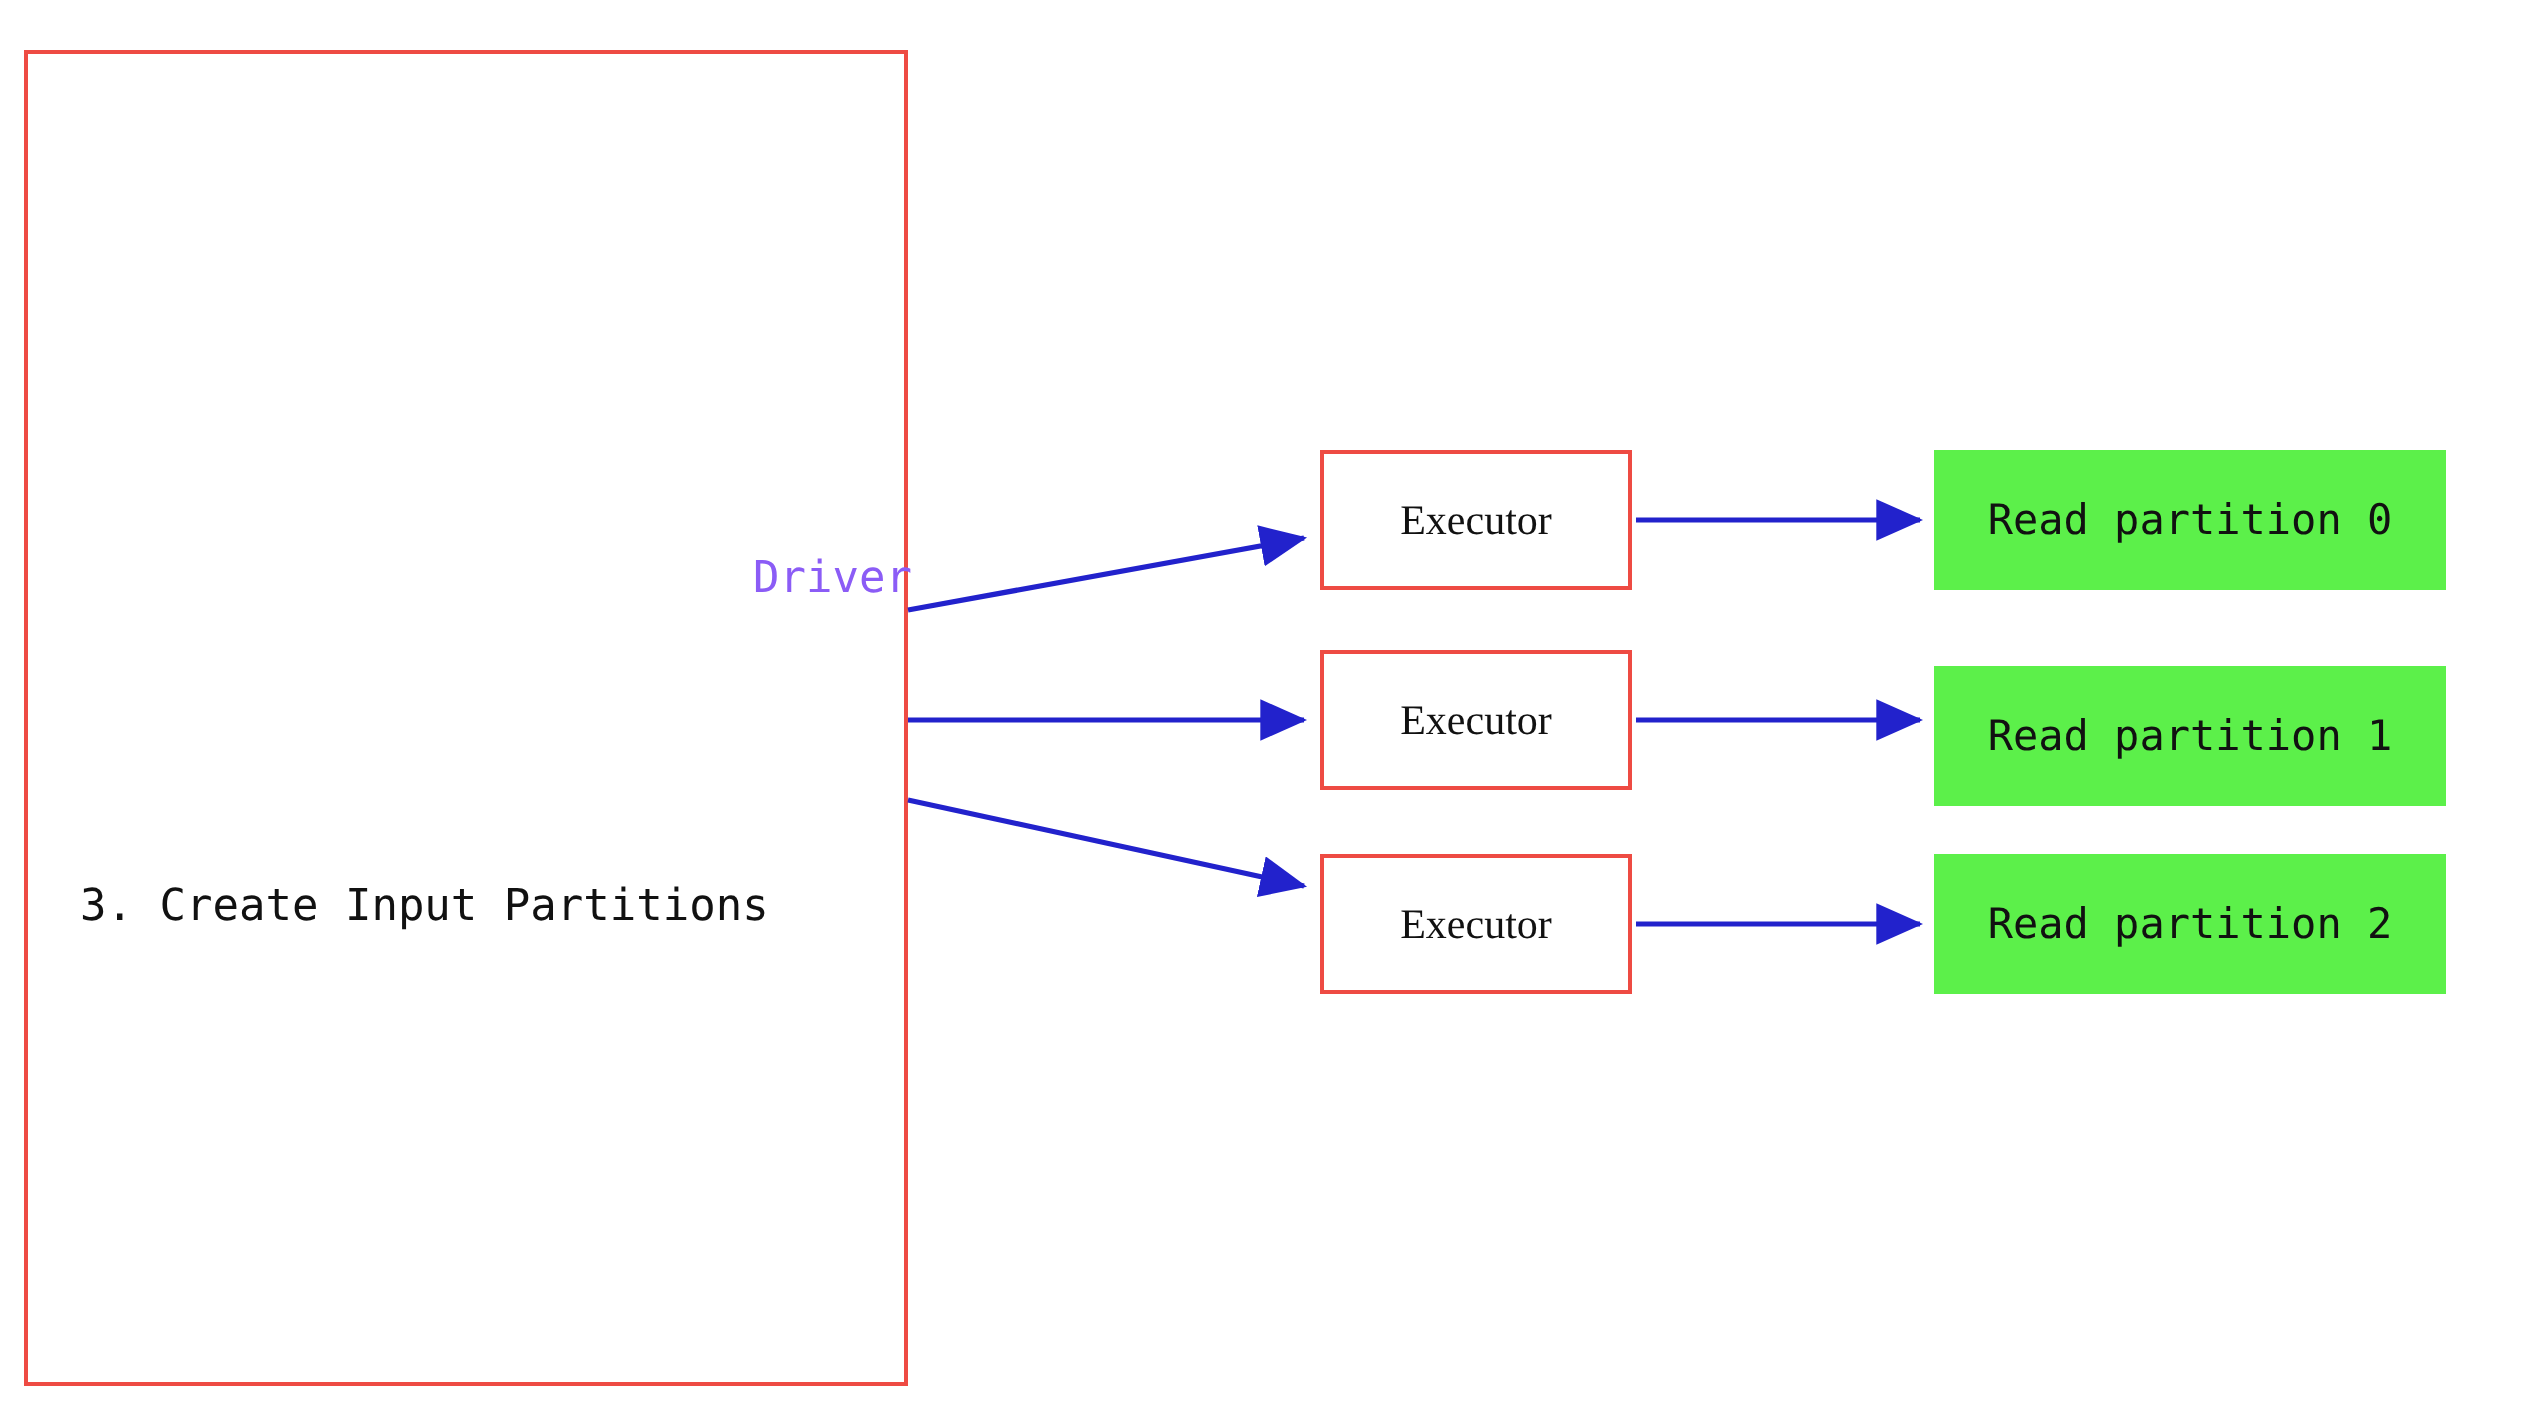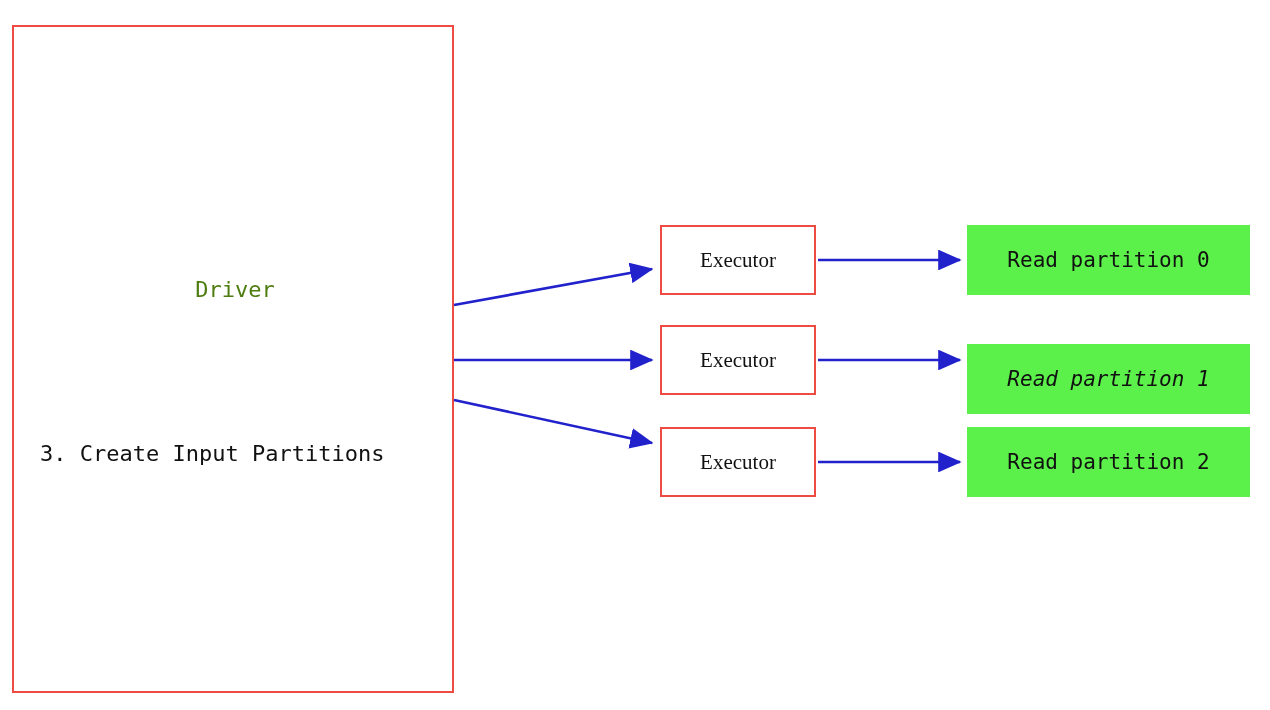--- a/index.html
+++ b/index.html
@@ -25,24 +25,24 @@
     width: 442px;
     height: 668px;
     border: 2px solid var(--red, #ee4b43);
     background: #ffffff;
   }
   .driver-title {
     position: absolute;
     left: 0;
     top: 250px;
     width: 442px;
-    text-align: center;
+    text-align: right;
     font-family: "DejaVu Sans Mono", "Liberation Mono", monospace;
     font-size: 22px;
-    color: #4d7c0f;
+    color: #8b5cf6;
     letter-spacing: 0px;
     white-space: pre;
   }
   .driver-list {
     position: absolute;
     left: 26px;
     top: 362px;
     font-family: "DejaVu Sans Mono", "Liberation Mono", monospace;
     font-size: 22px;
     line-height: 26px;
@@ -61,21 +61,21 @@
     justify-content: center;
   }
   .executor-label {
     font-family: Liberation Serif, serif;
     font-size: 21px;
     color: #111111;
     white-space: pre;
   }
 
   .partition-box {
-    width: 283px;
+    width: 256px;
     height: 70px;
     background: var(--green, #5cf04a);
     display: flex;
     align-items: center;
     justify-content: center;
   }
   .partition-label {
     font-family: "DejaVu Sans Mono", "Liberation Mono", monospace;
     font-size: 21px;
     color: #111111;
@@ -120,21 +120,21 @@
   <div class="box executor-box" style="left: 660px; top: 325px; border-color: rgb(238, 75, 67);">
     <span class="executor-label">Executor</span>
   </div>
   <div class="box executor-box" style="left: 660px; top: 427px; border-color: rgb(238, 75, 67);">
     <span class="executor-label">Executor</span>
   </div>
 
   <div class="box partition-box" style="left: 967px; top: 225px; background: rgb(92, 240, 74);">
     <span class="partition-label">Read partition 0</span>
   </div>
-  <div class="box partition-box" style="left: 967px; top: 344px; background: rgb(92, 240, 74); font-style: italic;">
+  <div class="box partition-box" style="left: 967px; top: 333px; background: rgb(92, 240, 74);">
     <span class="partition-label">Read partition 1</span>
   </div>
   <div class="box partition-box" style="left: 967px; top: 427px; background: rgb(92, 240, 74);">
     <span class="partition-label">Read partition 2</span>
   </div>
 
   <svg class="arrows" viewBox="0 0 1270 710">
     <defs>
       <marker id="ah" markerWidth="9" markerHeight="8" refX="8.4" refY="4" orient="auto" markerUnits="strokeWidth">
         <path d="M0,0 L9,4 L0,8 z" fill="#2222cc"></path>

